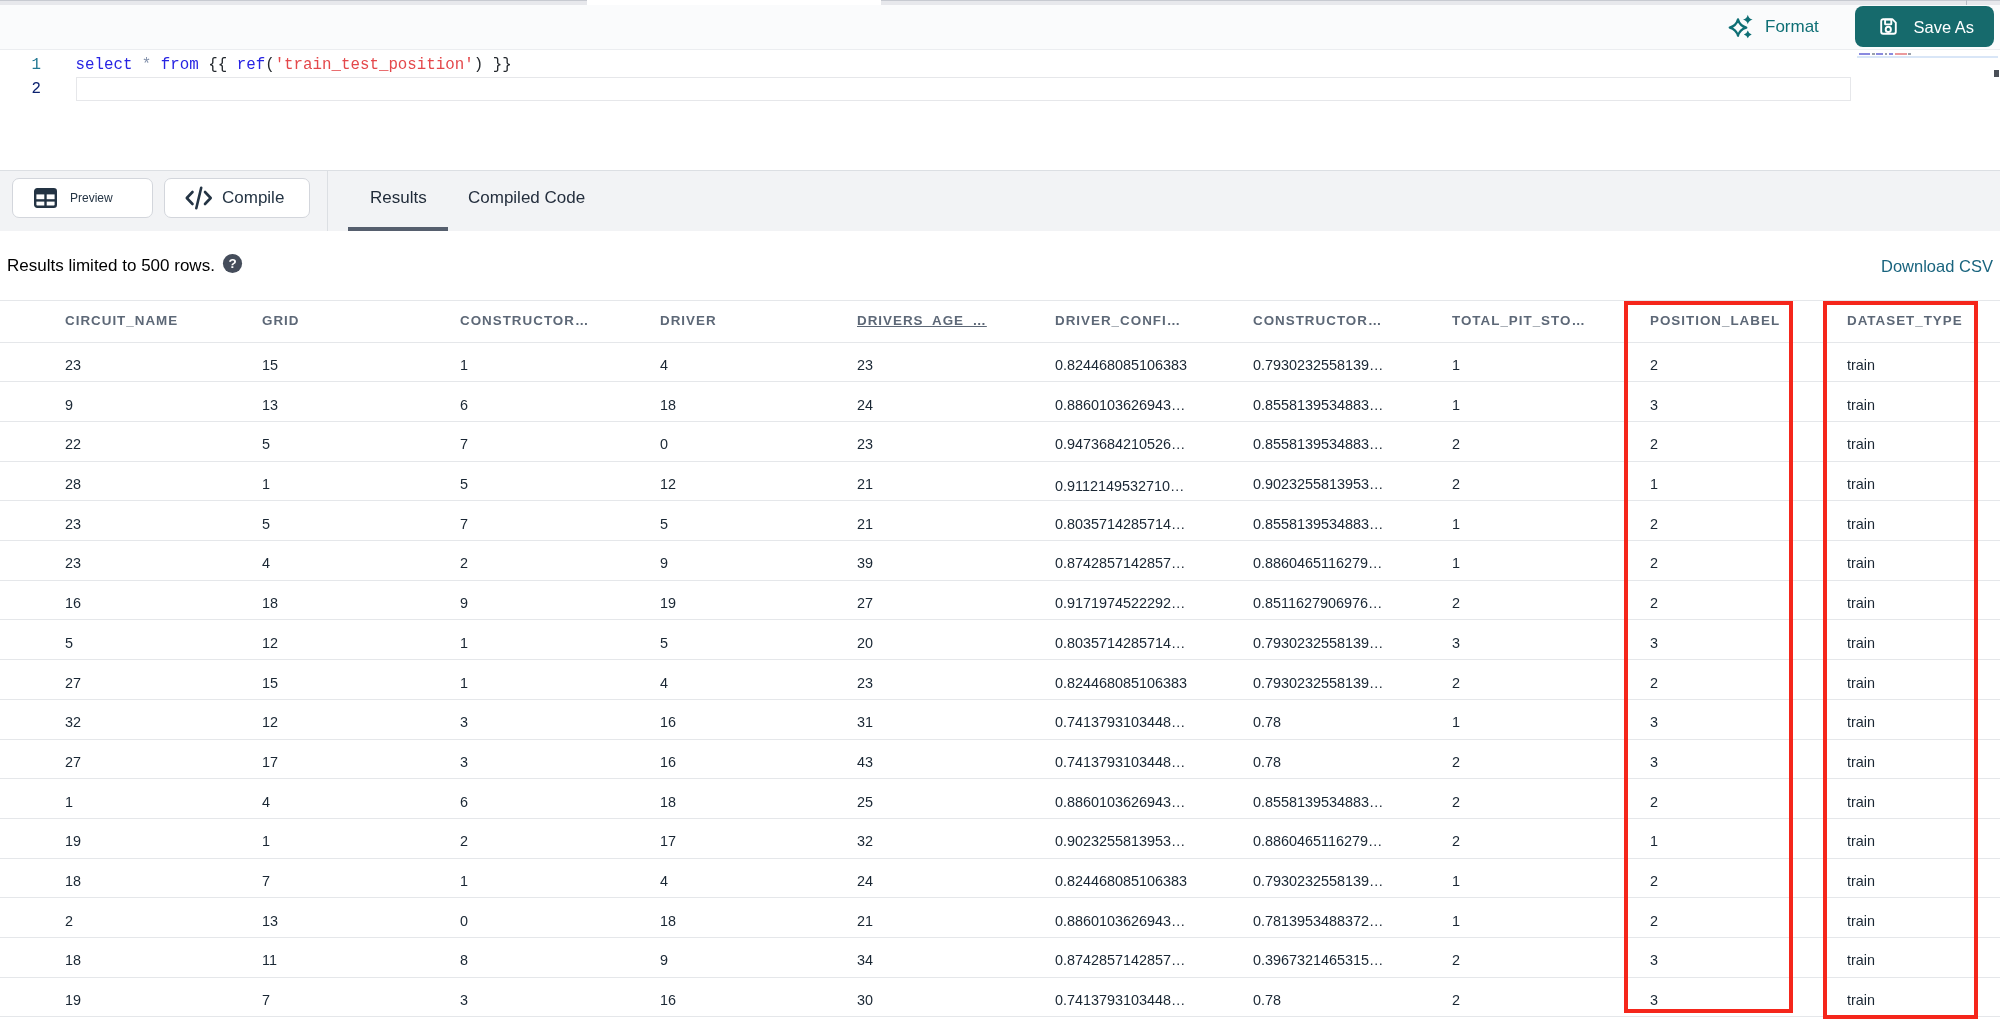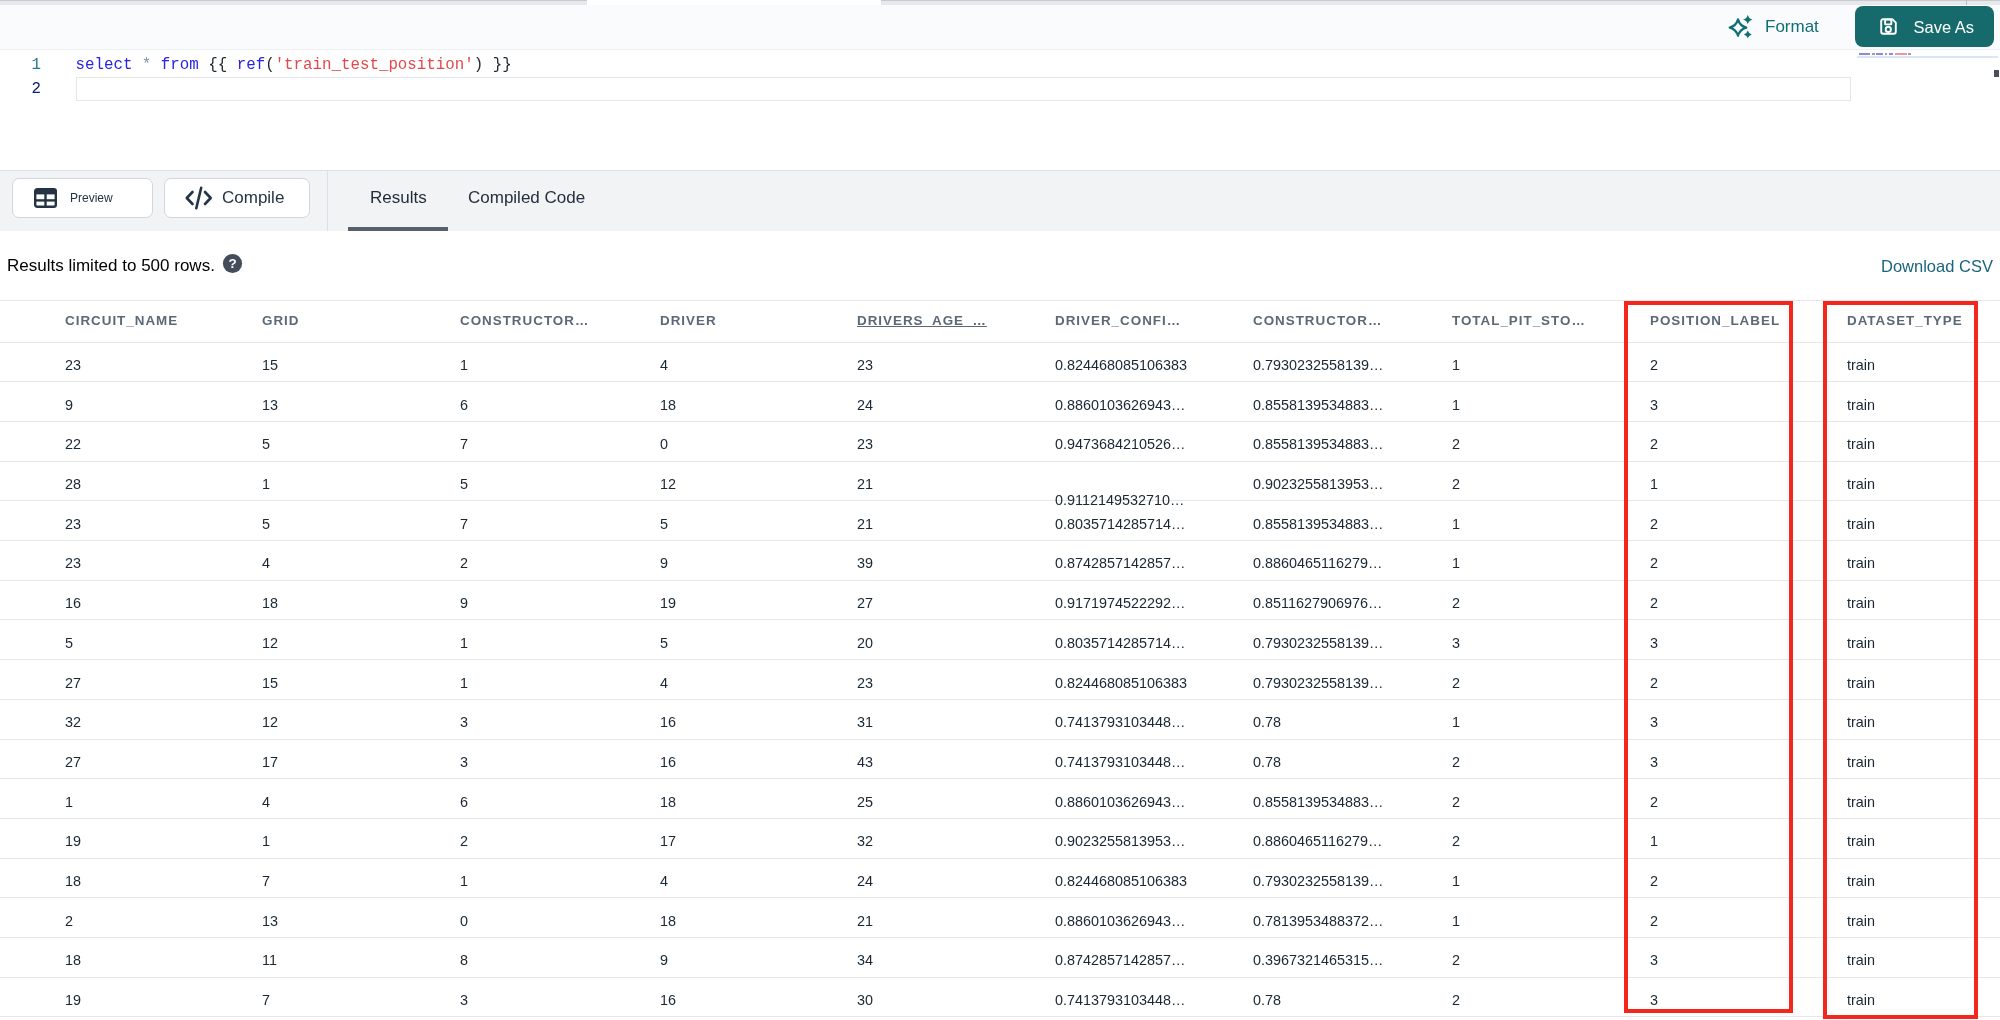--- a/index.html
+++ b/index.html
@@ -126,21 +126,21 @@
 <div class="cell" style="left:1055px;top:434.2px;">0.9473684210526…</div>
 <div class="cell" style="left:1253px;top:434.2px;">0.8558139534883…</div>
 <div class="cell" style="left:1452px;top:434.2px;">2</div>
 <div class="cell" style="left:1650px;top:434.2px;">2</div>
 <div class="cell" style="left:1847px;top:434.2px;">train</div>
 <div class="cell" style="left:65px;top:474.0px;">28</div>
 <div class="cell" style="left:262px;top:474.0px;">1</div>
 <div class="cell" style="left:460px;top:474.0px;">5</div>
 <div class="cell" style="left:660px;top:474.0px;">12</div>
 <div class="cell" style="left:857px;top:474.0px;">21</div>
-<div class="cell" style="left:1055px;top:490px;">0.9112149532710…</div>
+<div class="cell" style="left:1055px;top:476px;">0.9112149532710…</div>
 <div class="cell" style="left:1253px;top:474.0px;">0.9023255813953…</div>
 <div class="cell" style="left:1452px;top:474.0px;">2</div>
 <div class="cell" style="left:1650px;top:474.0px;">1</div>
 <div class="cell" style="left:1847px;top:474.0px;">train</div>
 <div class="cell" style="left:65px;top:513.6px;">23</div>
 <div class="cell" style="left:262px;top:513.6px;">5</div>
 <div class="cell" style="left:460px;top:513.6px;">7</div>
 <div class="cell" style="left:660px;top:513.6px;">5</div>
 <div class="cell" style="left:857px;top:513.6px;">21</div>
 <div class="cell" style="left:1055px;top:513.6px;">0.8035714285714…</div>

